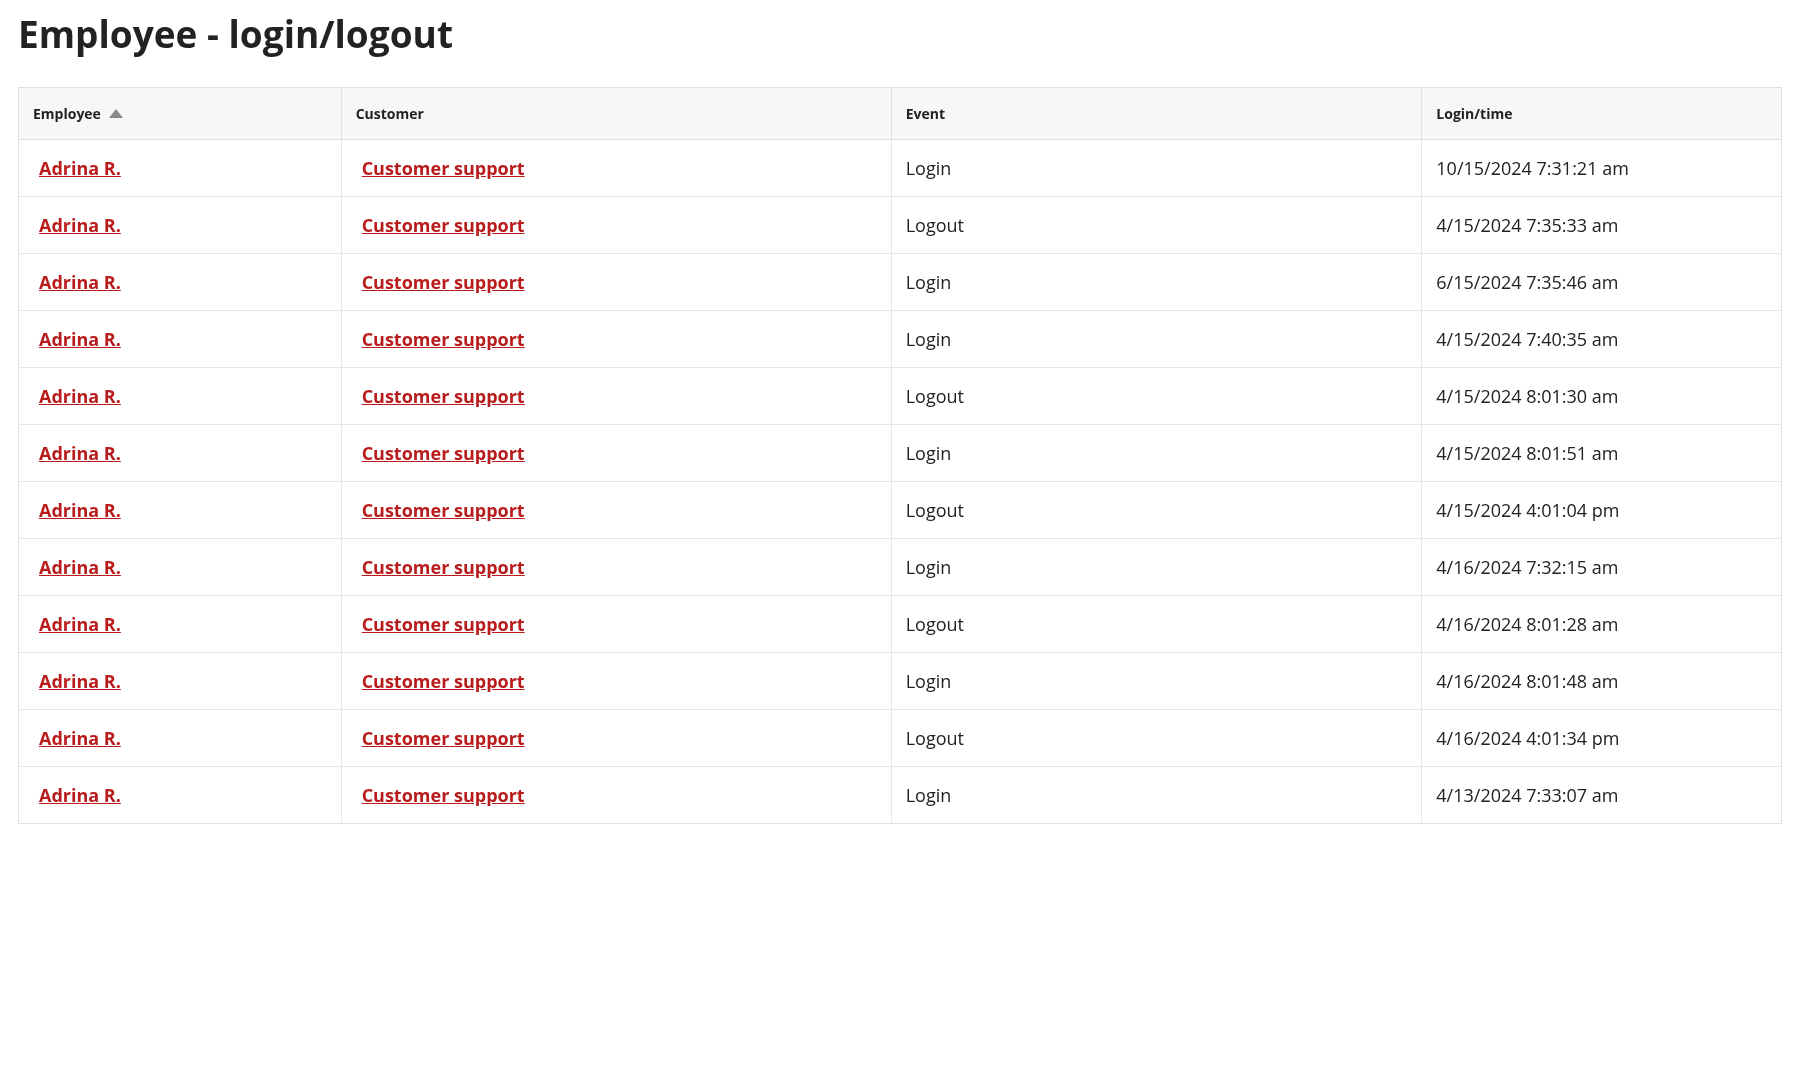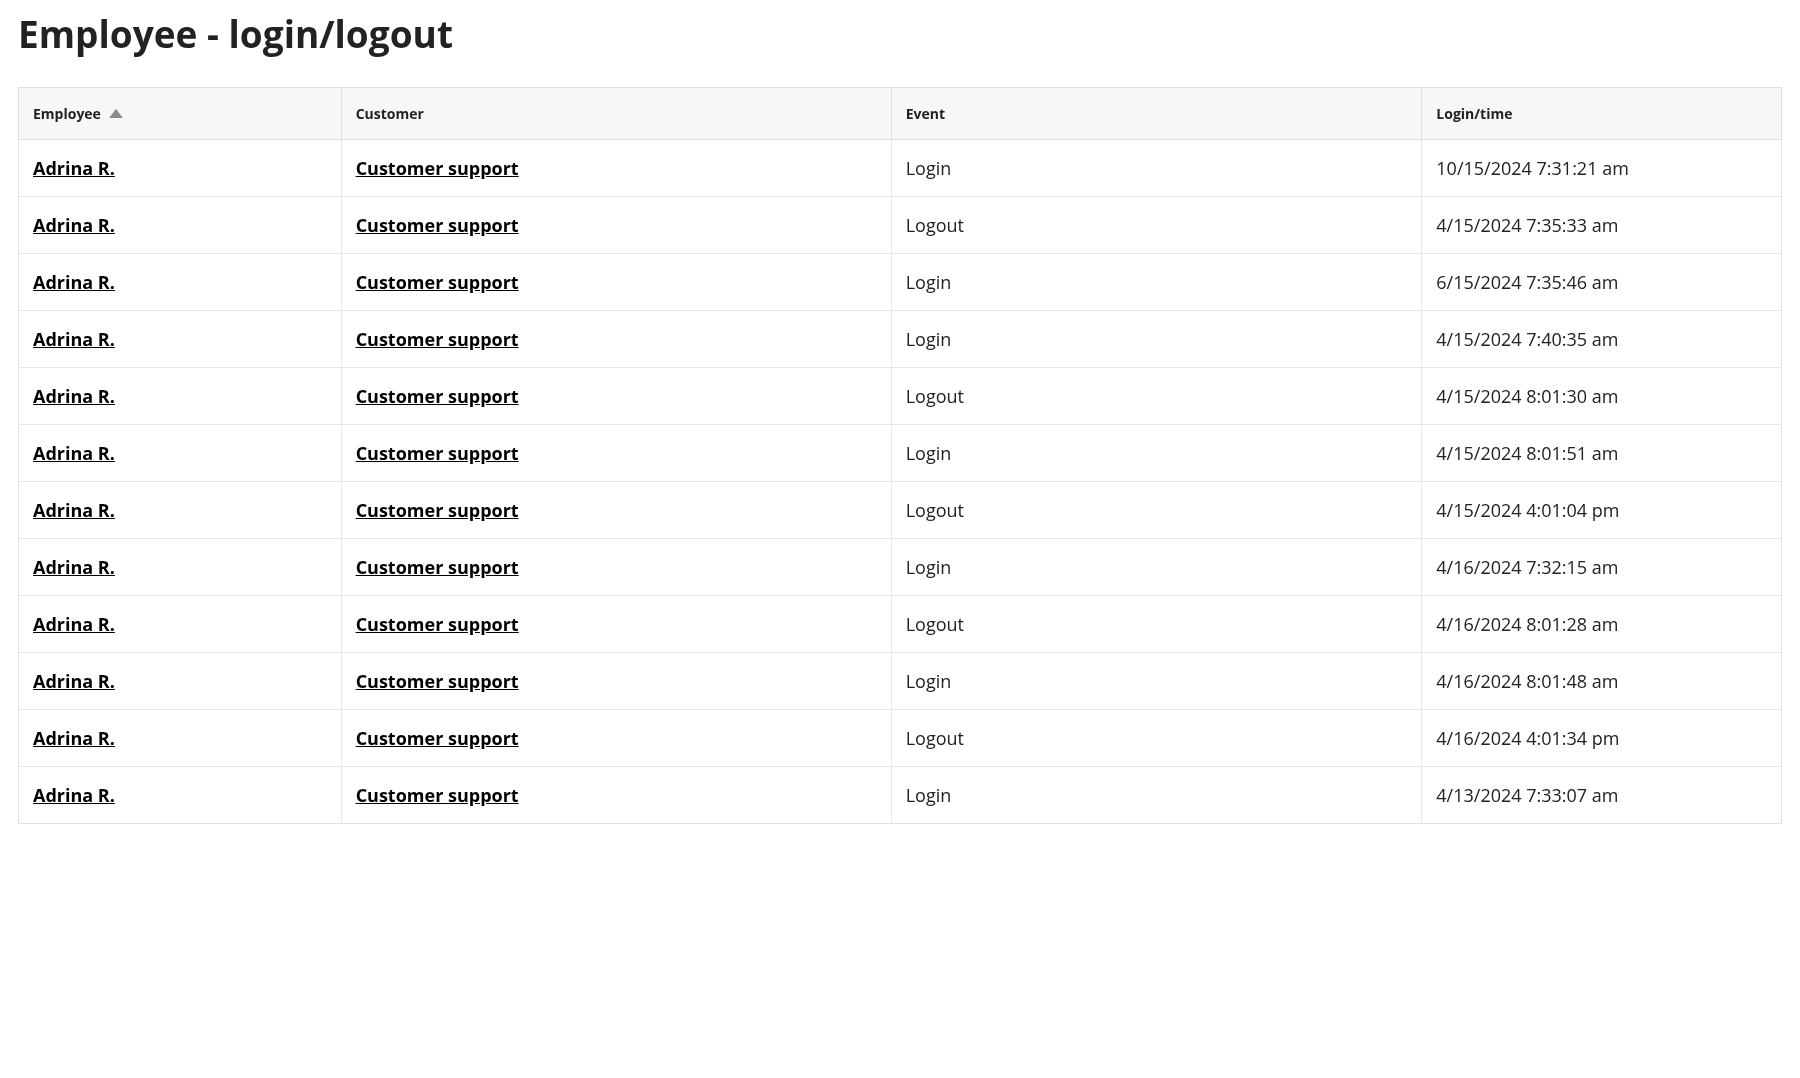--- a/index.html
+++ b/index.html
@@ -42,23 +42,24 @@
       border-bottom: 1px solid #e7e7e7;
       border-right: 1px solid #e7e7e7;
       vertical-align: middle;
       white-space: nowrap;
       overflow: hidden;
       text-overflow: ellipsis;
     }
     table.data tbody td:last-child { border-right: none; }
     table.data tbody tr:last-child td { border-bottom: none; }
     a.cell-link {
-      color: #000000;
+      color: #b91c1c;
       text-decoration: underline;
       font-weight: 700;
+      margin-left: 6px;
     }
     .sort-header {
       display: inline-flex;
       align-items: center;
       gap: 8px;
       cursor: pointer;
     }
     .sort-caret {
       width: 0; height: 0;
       border-left: 7px solid transparent;

